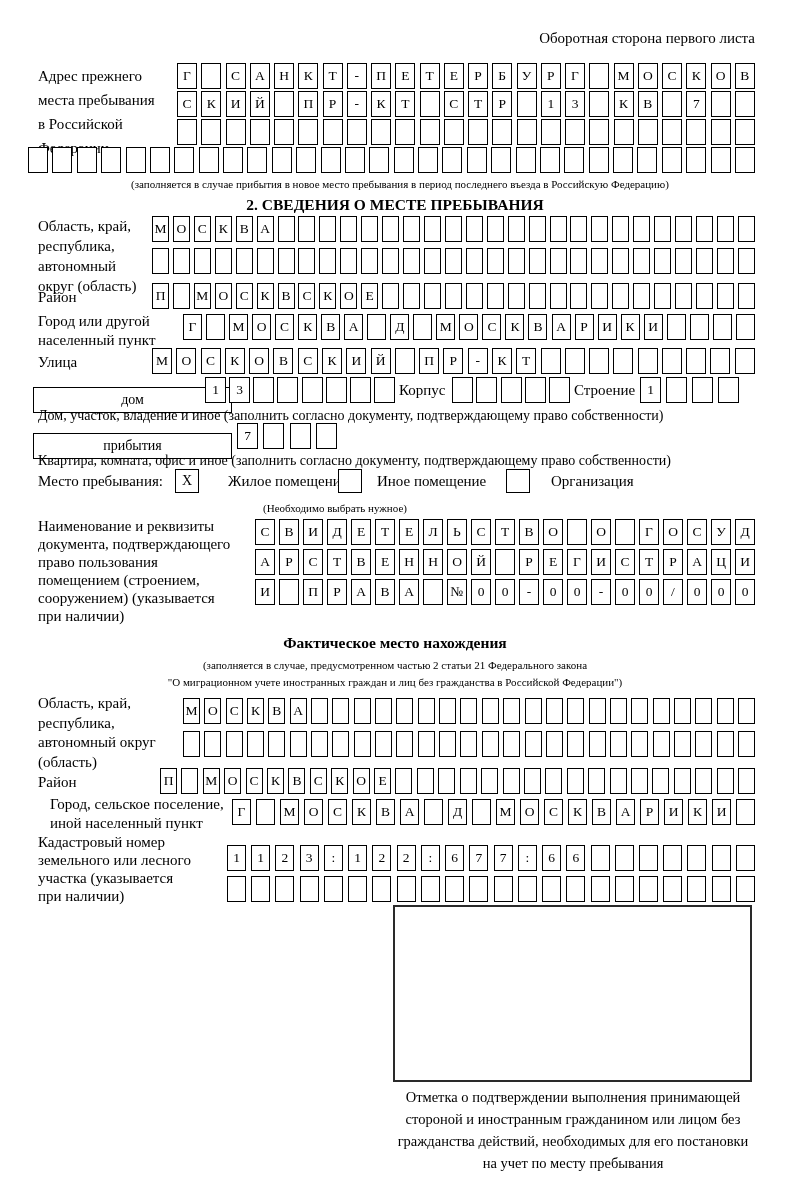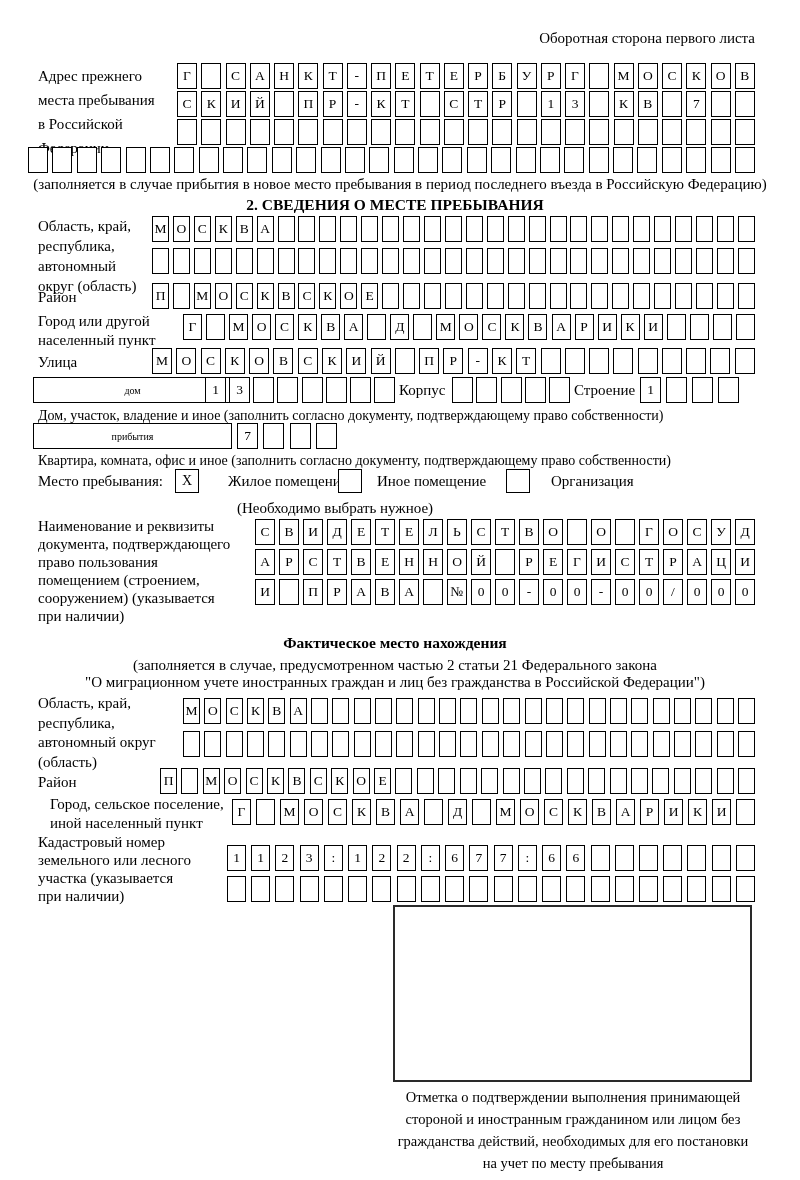--- a/index.html
+++ b/index.html
@@ -2,32 +2,32 @@
 <html><head>
 <meta charset="utf-8">
 <style>
   html,body{margin:0;padding:0;background:#fff;}
   .page{
     position:relative;width:800px;height:1180px;background:#fff;
     font-family:"Liberation Serif","DejaVu Serif",serif;color:#000;overflow:hidden;
   }
   .hdr{position:absolute;font-size:15px;}
   .label{position:absolute;font-size:15px;white-space:pre-line;line-height:20px;}
-  .note{position:absolute;font-size:15px;text-align:center;line-height:17px;}
+  .note{position:absolute;font-size:11px;text-align:center;line-height:17px;}
   .note-left{text-align:left;font-size:14px;}
   .title{position:absolute;font-size:15.5px;font-weight:bold;text-align:center;}
   .cellrow{position:absolute;display:flex;justify-content:space-between;}
   .cell{
     box-sizing:border-box;flex:0 0 auto;width:var(--cw,20px);height:26px;
     border:1.7px solid #000;display:flex;align-items:center;justify-content:center;
     font-size:13.5px;background:#fff;
   }
   .boxfield{
     position:absolute;box-sizing:border-box;height:26px;border:1.7px solid #000;
-    display:flex;align-items:center;justify-content:center;font-size:10px;background:#fff;
+    display:flex;align-items:center;justify-content:center;font-size:14px;background:#fff;margin-top:10px;
   }
   .checkbox{
     position:absolute;box-sizing:border-box;width:24px;height:24px;border:1.7px solid #000;
     display:flex;align-items:center;justify-content:center;font-size:14px;background:#fff;
   }
   .stamp-box{position:absolute;box-sizing:border-box;border:2px solid #2a2a2a;background:#fff;}
   .caption-line{position:absolute;font-size:14.5px;text-align:center;line-height:22px;}
 </style>
 </head>
 <body>

